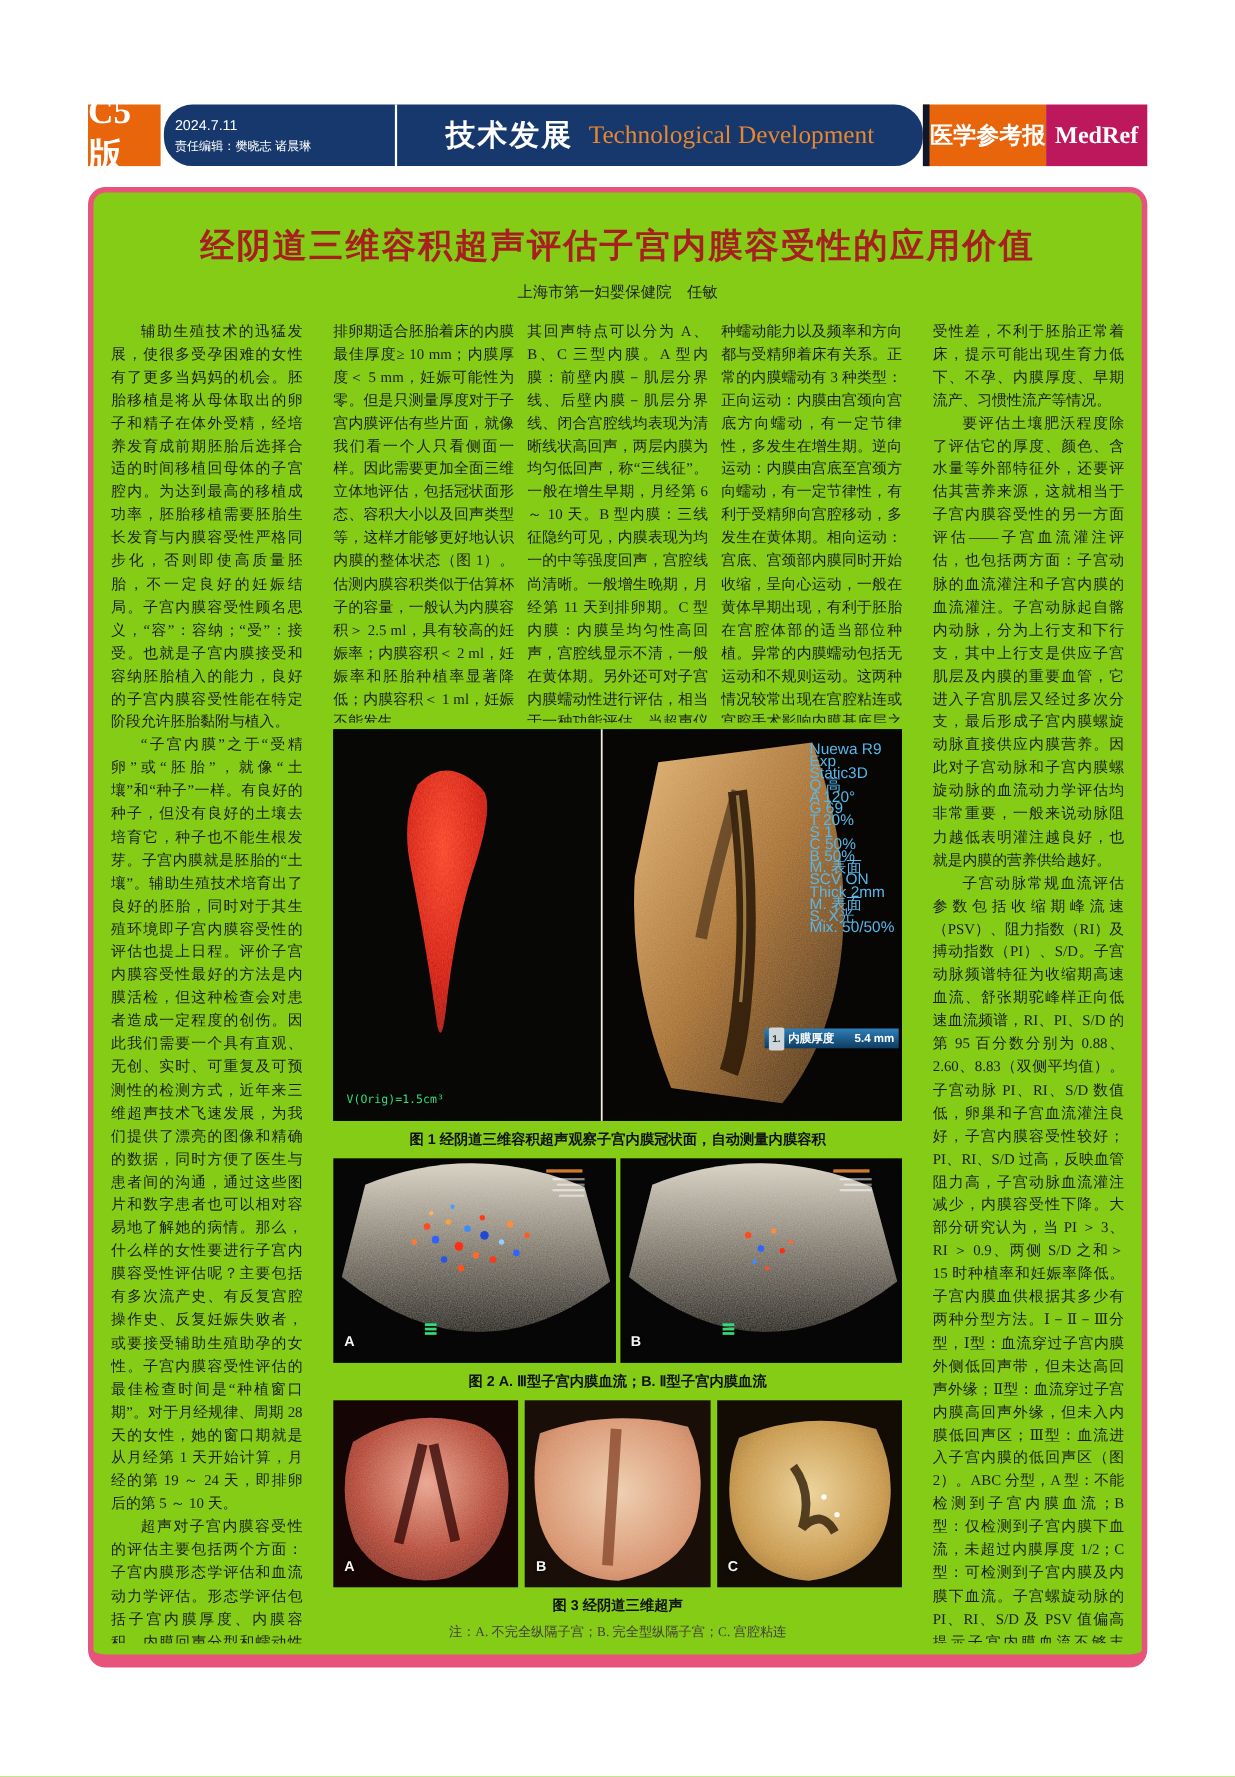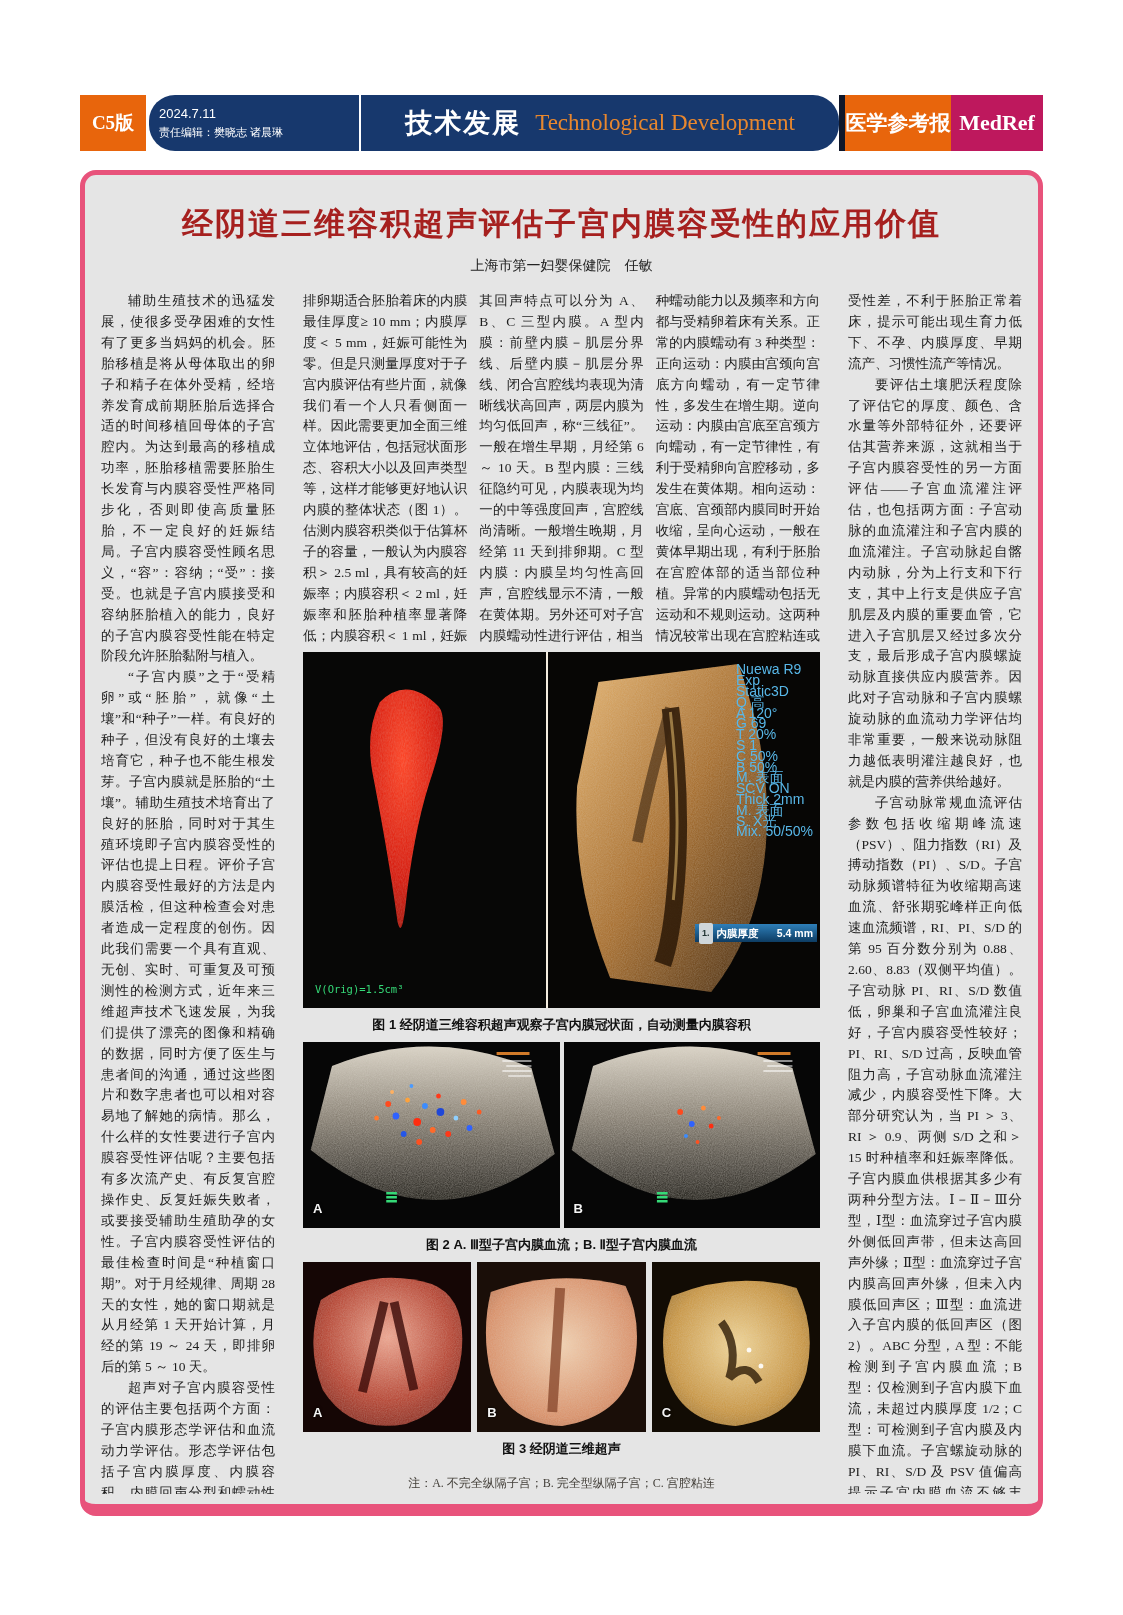--- a/index.html
+++ b/index.html
@@ -2,37 +2,37 @@
 <html><head>
 <meta charset="utf-8">
 <style>
   html,body{margin:0;padding:0;}
   body{width:1123px;height:1615px;background:#ffffff;position:relative;overflow:hidden;
        font-family:"Liberation Serif","DejaVu Serif",serif;}
 
   
   .masthead{position:absolute;left:80px;top:95px;width:963px;height:56px;display:flex;}
   .edition-box{width:66px;background:#e8650c;color:#fff;display:flex;align-items:center;justify-content:center;
-               font-family:"Liberation Serif",serif;font-weight:700;font-size:19px;margin-right:3px;flex:none;}
+               font-family:"Liberation Serif",serif;font-weight:700;font-size:32px;margin-right:3px;flex:none;}
   .navy-bar{flex:1;background:#17386d;display:flex;align-items:stretch;color:#fff;border-radius:26px;}
   .editor-block{width:200px;flex:none;display:flex;flex-direction:column;justify-content:center;
                 padding-left:10px;border-right:2px solid #fff;}
   .date{font-size:13px;font-family:"Liberation Sans",sans-serif;}
   .editors{font-size:11px;margin-top:4px;font-family:"Liberation Sans",sans-serif;}
   .section-title{flex:1;display:flex;align-items:center;justify-content:center;gap:14px;}
   .section-cn{font-size:27px;font-weight:800;font-family:"Liberation Sans",sans-serif;letter-spacing:2px;}
   .section-en{font-size:23px;color:#e8872e;font-family:"Liberation Serif",serif;}
   .brand-cn{width:106px;flex:none;background:#e8650c;color:#fff;display:flex;align-items:center;justify-content:center;
             font-size:21px;font-weight:800;font-family:"Liberation Sans",sans-serif;border-left:6px solid #0f172a;}
   .brand-en{width:92px;flex:none;background:#be185d;color:#fff;display:flex;align-items:center;justify-content:center;
             font-size:22px;font-weight:700;font-family:"Liberation Serif",serif;}
 
   
   .frame{position:absolute;left:80px;top:170px;width:963px;height:1346px;box-sizing:border-box;
-         background:#e5e5e5;border:5px solid #e8537b;border-bottom-width:12px;border-radius:16px;
+         background:#84cc16;border:5px solid #e8537b;border-bottom-width:12px;border-radius:16px;
          padding:0 16px;}
   .art-title{margin-top:28px;text-align:center;font-size:31px;font-weight:800;color:#a6201f;
              font-family:"Liberation Sans",sans-serif;letter-spacing:2px;}
   .byline{text-align:center;font-size:14px;color:#222;margin-top:12px;font-family:"Liberation Sans",sans-serif;}
 
   .columns{display:flex;gap:28px;margin-top:16px;height:1203px;overflow:hidden;
            font-size:13.5px;line-height:20.9px;text-align:justify;color:#1d1d1d;}
   .col{width:174px;flex:none;overflow:hidden;height:100%;}
   .mid{flex:1;display:flex;flex-direction:column;min-width:0;}
   .mid-cols{display:flex;gap:12px;height:390px;overflow:hidden;}
@@ -312,21 +312,21 @@
           <svg class="fill" viewBox="0 0 170 170" preserveAspectRatio="none">
             <path d="M20,34 Q84,8 146,26 Q166,66 156,110 Q144,156 84,164 Q28,160 14,110 Q6,68 20,34 Z" fill="url(#gC)"></path>
             <path d="M20,34 Q84,8 146,26 Q166,66 156,110 Q144,156 84,164 Q28,160 14,110 Q6,68 20,34 Z" filter="url(#noiseF)" opacity="0.35" fill="#fff"></path>
             <path d="M70,60 Q88,84 78,116 Q96,98 108,120" fill="none" stroke="#2e1c06" stroke-width="8" opacity="0.8"></path>
             <circle cx="98" cy="88" r="2.5" fill="#fff" opacity="0.9"></circle>
               <circle cx="110" cy="104" r="2.5" fill="#fff" opacity="0.9"></circle>
           </svg>
           <div class="panel-label">C</div>
         </div>
       </div>
-      <div class="figcap" style="margin-bottom:11px">图 3 经阴道三维超声</div>
+      <div class="figcap" style="margin-bottom:0">图 3 经阴道三维超声</div>
       <div class="fignote">注：A. 不完全纵隔子宫；B. 完全型纵隔子宫；C. 宫腔粘连</div>
     </div>
 
     <div class="col">
       <p>受性差，不利于胚胎正常着床，提示可能出现生育力低下、不孕、内膜厚度、早期流产、习惯性流产等情况。</p>
       <p class="indent">要评估土壤肥沃程度除了评估它的厚度、颜色、含水量等外部特征外，还要评估其营养来源，这就相当于子宫内膜容受性的另一方面评估——子宫血流灌注评估，也包括两方面：子宫动脉的血流灌注和子宫内膜的血流灌注。子宫动脉起自髂内动脉，分为上行支和下行支，其中上行支是供应子宫肌层及内膜的重要血管，它进入子宫肌层又经过多次分支，最后形成子宫内膜螺旋动脉直接供应内膜营养。因此对子宫动脉和子宫内膜螺旋动脉的血流动力学评估均非常重要，一般来说动脉阻力越低表明灌注越良好，也就是内膜的营养供给越好。</p>
       <p class="indent">子宫动脉常规血流评估参数包括收缩期峰流速（PSV）、阻力指数（RI）及搏动指数（PI）、S/D。子宫动脉频谱特征为收缩期高速血流、舒张期驼峰样正向低速血流频谱，RI、PI、S/D 的第 95 百分数分别为 0.88、2.60、8.83（双侧平均值）。子宫动脉 PI、RI、S/D 数值低，卵巢和子宫血流灌注良好，子宫内膜容受性较好；PI、RI、S/D 过高，反映血管阻力高，子宫动脉血流灌注减少，内膜容受性下降。大部分研究认为，当 PI ＞ 3、RI ＞ 0.9、两侧 S/D 之和＞ 15 时种植率和妊娠率降低。子宫内膜血供根据其多少有两种分型方法。Ⅰ－Ⅱ－Ⅲ分型，Ⅰ型：血流穿过子宫内膜外侧低回声带，但未达高回声外缘；Ⅱ型：血流穿过子宫内膜高回声外缘，但未入内膜低回声区；Ⅲ型：血流进入子宫内膜的低回声区（图 2）。ABC 分型，A 型：不能检测到子宫内膜血流；B 型：仅检测到子宫内膜下血流，未超过内膜厚度 1/2；C 型：可检测到子宫内膜及内膜下血流。子宫螺旋动脉的 PI、RI、S/D 及 PSV 值偏高提示子宫内膜血流不够丰富，从而认为容受性较低。大部分研究认为，当 RI ＞ 0.72、PI ＞ 1.6 及 S/D ＞ 3.6 时可能影响胚胎种植在宫腔内。</p>
 
     </div>
 

